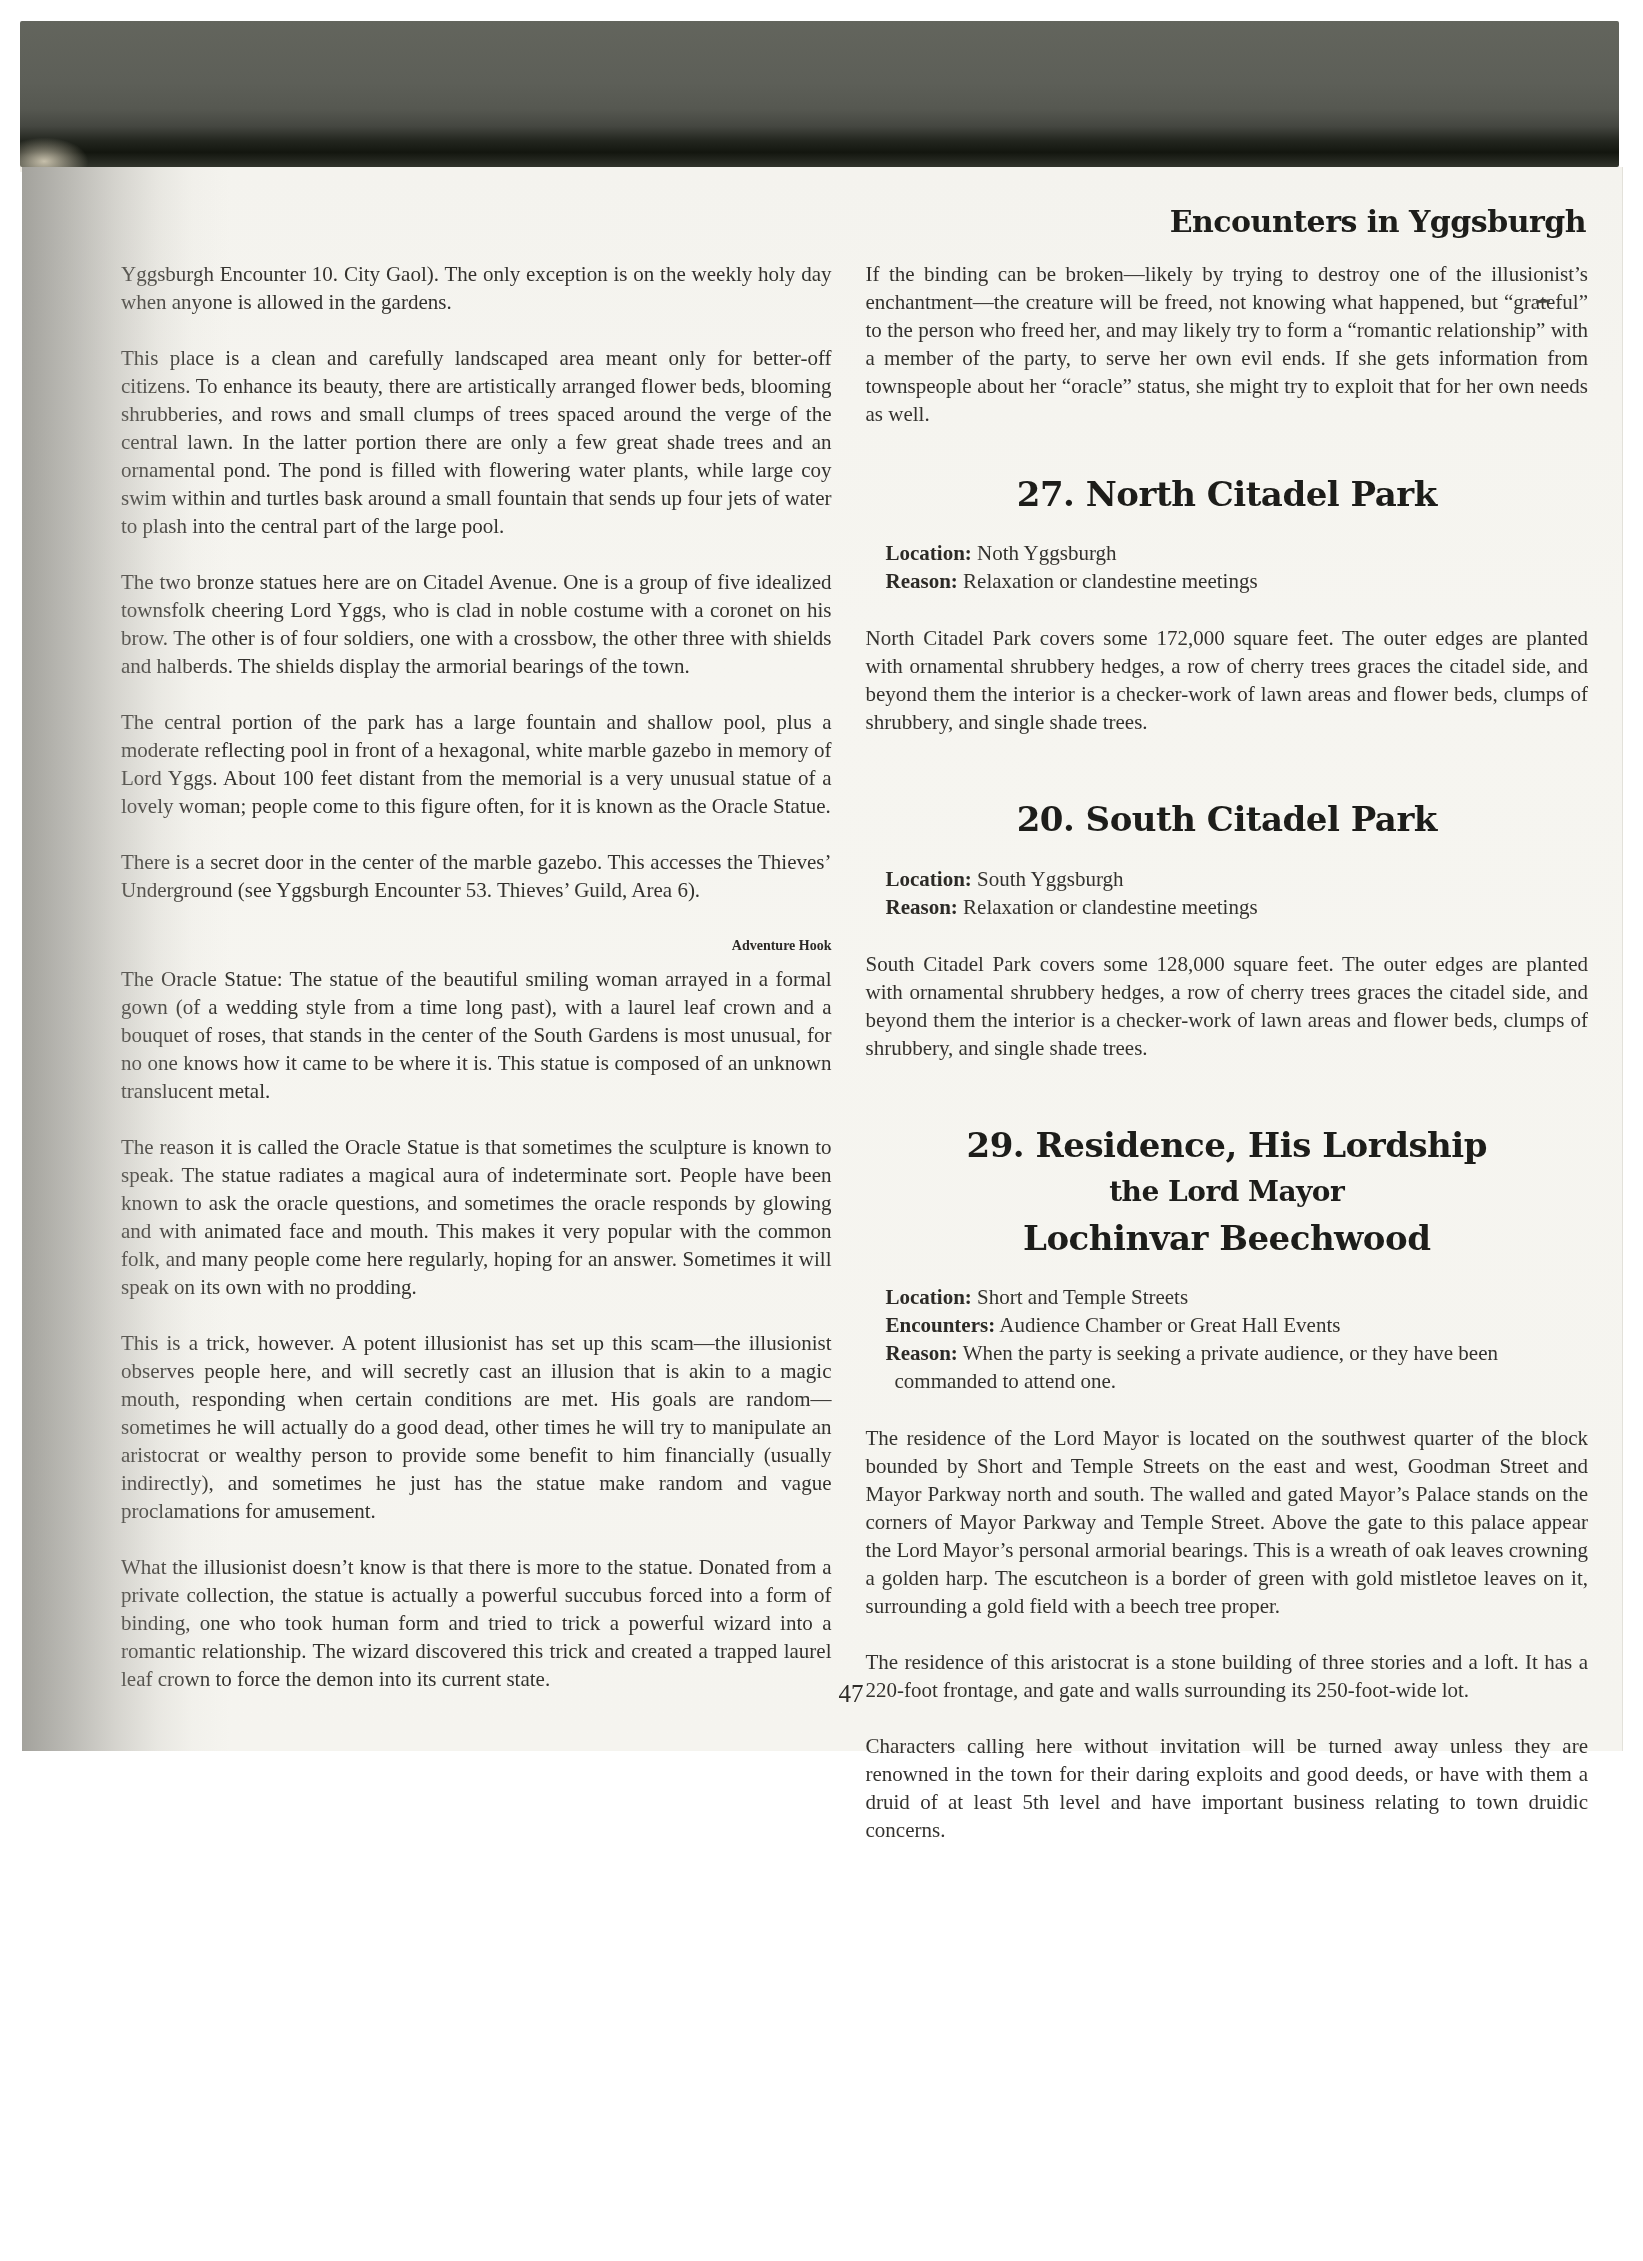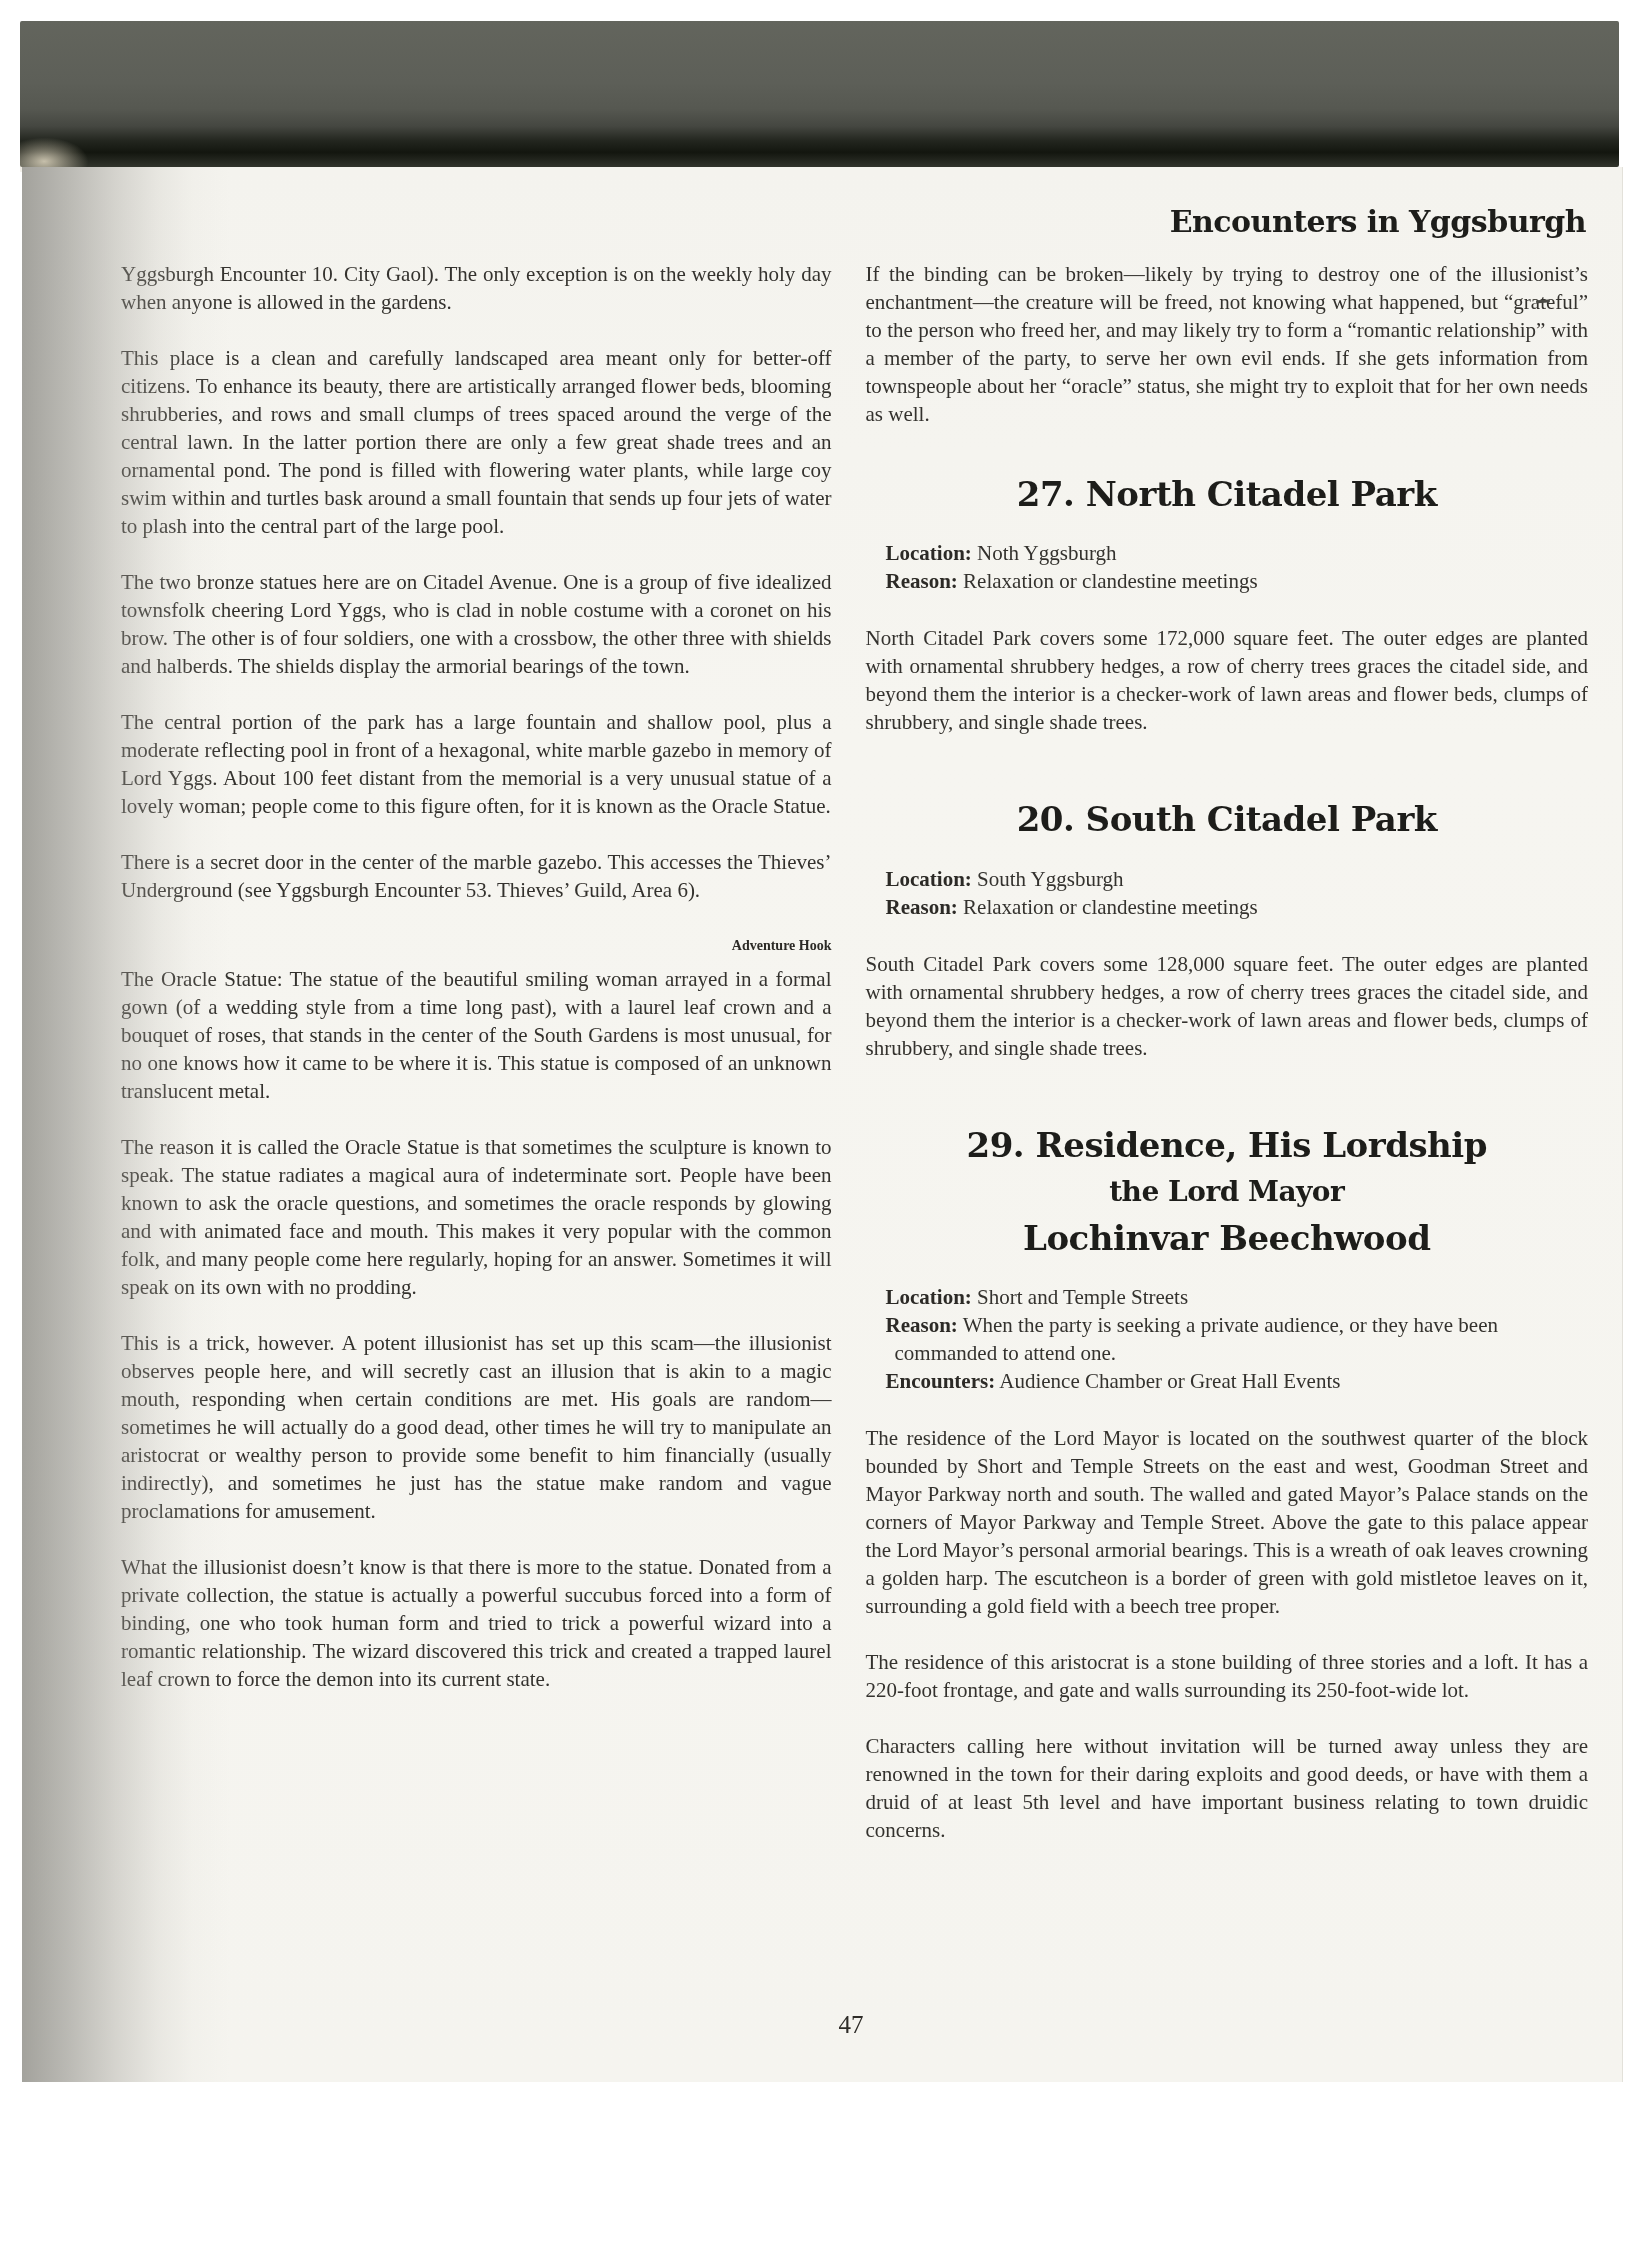--- a/index.html
+++ b/index.html
@@ -23,21 +23,21 @@
     content: "";
     position: absolute; left: 0; bottom: -4.8px;
     width: 97px; height: 53px;
     background: radial-gradient(ellipse 63px 34px at 25% 80%,
       rgba(216,208,186,0.9), rgba(216,208,186,0) 70%);
   }
 
   
   .page {
     position: absolute; left: 22px; top: 167px;
-    width: 1600px; height: 1915px;
+    width: 1600px; height: 1584px;
     background: linear-gradient(180deg, #f4f3ee 0%, #f6f5f0 30%, #f5f4ef 100%);
     border-right: 0.5px solid #e3e1da;
   }
 
   
   .gutter-shadow {
     position: absolute; left: 0; top: 0; bottom: 0; width: 208px;
     z-index: 6; pointer-events: none;
     background: linear-gradient(90deg,
       rgba(124,123,117,0.68) 0%,
@@ -193,26 +193,26 @@
           <span class="h-line">29. Residence, His Lordship</span>
           <span class="h-line small">the Lord Mayor</span>
           <span class="h-line">Lochinvar Beechwood</span>
         </h2>
         <div class="fields">
           <p class="field">
             <b>Location:</b>
             <span>Short and Temple Streets</span>
           </p>
           <p class="field">
+            <b>Encounters:</b>
+            <span>Audience Chamber or Great Hall Events</span>
+          </p>
+          <p class="field">
             <b>Reason:</b>
             <span>When the party is seeking a private audience, or they have been commanded to attend one.</span>
-          </p>
-          <p class="field">
-            <b>Encounters:</b>
-            <span>Audience Chamber or Great Hall Events</span>
           </p>
         </div>
         <p class="body-par">The residence of the Lord Mayor is located on the southwest quarter of the block bounded by Short and Temple Streets on the east and west, Goodman Street and Mayor Parkway north and south. The walled and gated Mayor’s Palace stands on the corners of Mayor Parkway and Temple Street. Above the gate to this palace appear the Lord Mayor’s personal armorial bearings. This is a wreath of oak leaves crowning a golden harp. The escutcheon is a border of green with gold mistletoe leaves on it, surrounding a gold field with a beech tree proper.</p>
         <p class="body-par">The residence of this aristocrat is a stone building of three stories and a loft. It has a 220-foot frontage, and gate and walls surrounding its 250-foot-wide lot.</p>
         <p class="body-par">Characters calling here without invitation will be turned away unless they are renowned in the town for their daring exploits and good deeds, or have with them a druid of at least 5th level and have important business relating to town druidic concerns.</p>
       </div>
     </div>
   </div>
 
   <div class="page-number">47</div>

